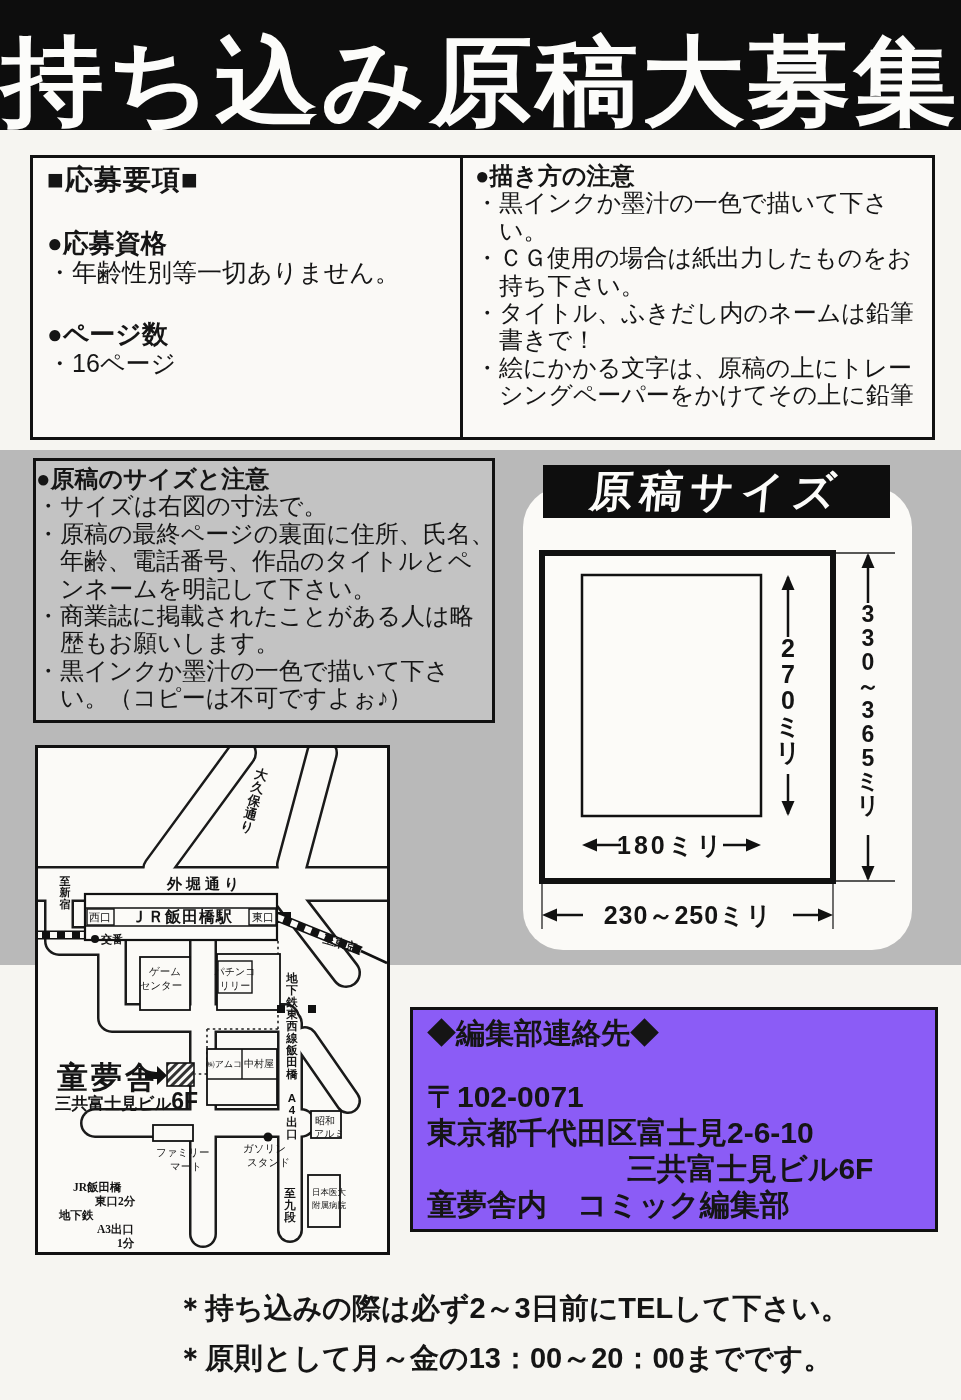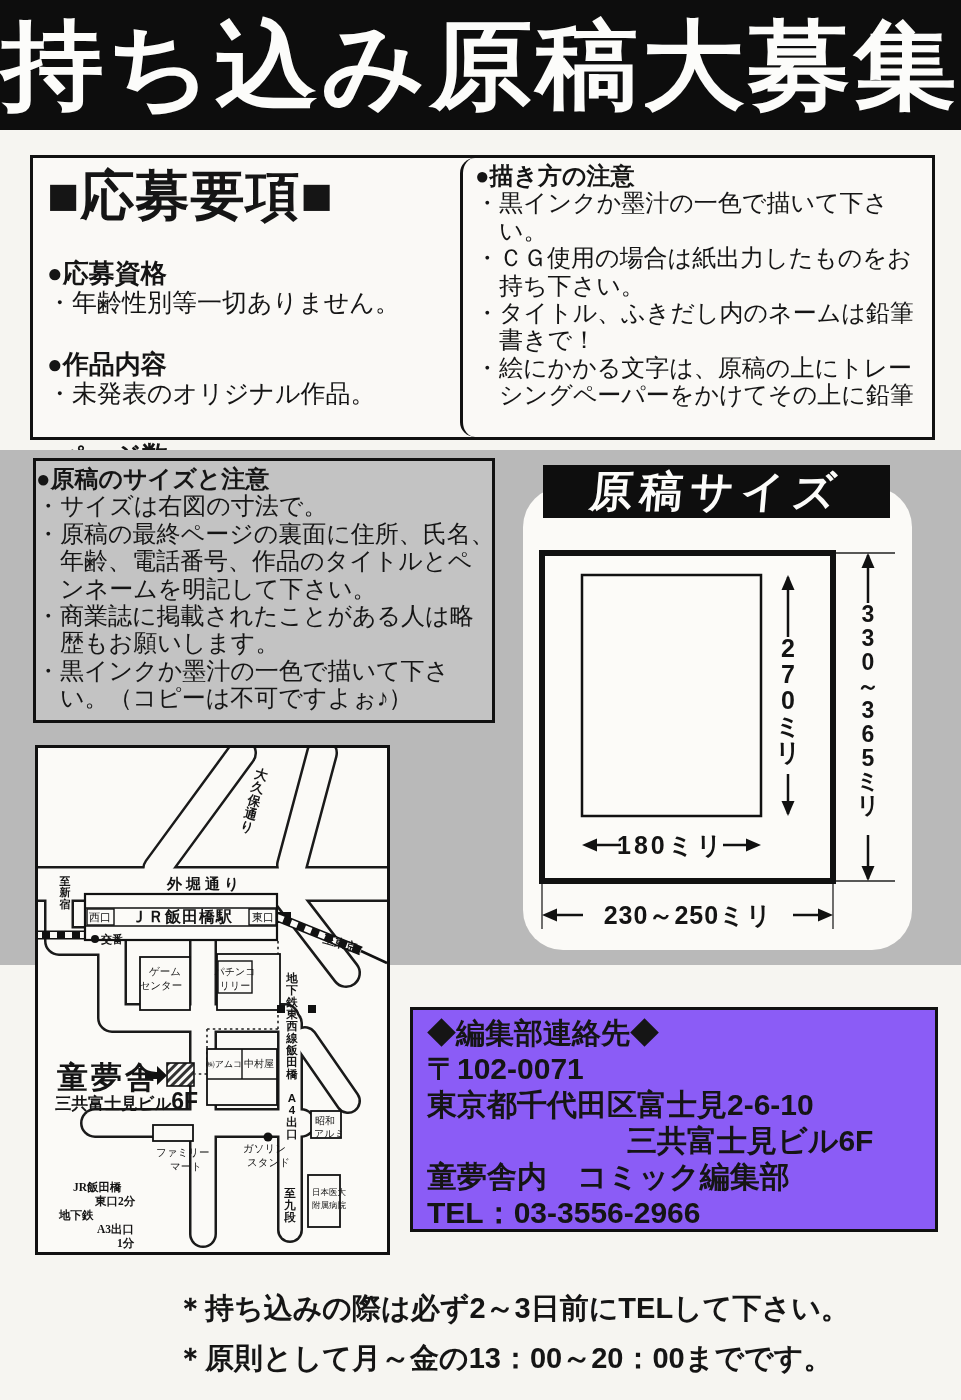--- a/index.html
+++ b/index.html
@@ -1,27 +1,27 @@
 <!DOCTYPE html>
 <html><head>
 <meta charset="utf-8">
 <style>
   html,body{margin:0;padding:0;}
   body{font-family:"Liberation Sans", sans-serif; background:#888;}
   #page{position:relative;width:961px;height:1400px;background:#f6f5f1;overflow:hidden;color:#151515;}
 
   
-  #top-banner{position:absolute;left:0;top:0;width:961px;height:130px;background:#0d0d0d;display:flex;align-items:center;justify-content:center;}
+  #top-banner{position:absolute;left:0;top:0;width:961px;height:130px;background:#0d0d0d;display:flex;align-items:flex-end;justify-content:center;}
   #top-banner .title{color:#fcfcfa;font-size:97px;font-weight:900;letter-spacing:3px;white-space:nowrap;transform:scaleX(1.06);line-height:1;}
 
   
   #guidelines{position:absolute;left:30px;top:155px;width:905px;height:285px;border:3px solid #111;background:#faf9f6;box-sizing:border-box;display:flex;}
   #guide-left{width:427px;box-sizing:border-box;padding:6px 14px;}
-  #guide-right{flex:1;border-left:3px solid #111;box-sizing:border-box;padding:4px 12px;overflow:hidden;border-radius:15px;}
-  .guide-title{font-size:54px;font-weight:900;letter-spacing:1px;line-height:1.15;white-space:nowrap;}
+  #guide-right{flex:1;border-left:3px solid #111;box-sizing:border-box;padding:4px 12px;overflow:hidden;}
+  .guide-title{font-size:28px;font-weight:900;letter-spacing:1px;line-height:1.15;white-space:nowrap;}
   .g-heading{font-size:26px;font-weight:700;line-height:29px;margin-top:33px;}
   .g-line{font-size:25px;font-weight:500;line-height:29px;margin-bottom:17px;white-space:pre;}
   .lines div{font-size:24px;font-weight:500;line-height:27.4px;white-space:pre;}
   .lines div:first-child{font-weight:700;}
 
   
   #gray-band{position:absolute;left:0;top:450px;width:961px;height:515px;background:#b9b9b9;}
 
   
   #size-notes{position:absolute;left:33px;top:458px;width:462px;height:265px;border:3px solid #111;background:#c3c3c3;box-sizing:border-box;padding:4px 0;overflow:hidden;}
@@ -32,21 +32,21 @@
   #diagram-banner .t{color:#fcfcfa;font-size:43px;font-weight:900;letter-spacing:7px;white-space:nowrap;transform:skewX(-5deg);}
   #diagram-svg{position:absolute;left:0;top:40px;}
 
   
   #map-box{position:absolute;left:35px;top:745px;width:355px;height:510px;background:#fbfaf7;}
 
   
   #contact{position:absolute;left:410px;top:1007px;width:528px;height:225px;border:3px solid #111;background:#8b5cf6;box-sizing:border-box;padding:5px 14px;overflow:hidden;}
   #contact div{font-size:30px;font-weight:700;line-height:36px;white-space:pre;}
   #contact .heading{font-size:29px;font-weight:800;}
-  #contact .postal{font-weight:600;}
+  #contact .postal{font-weight:600;margin-top:28px;}
   #contact .addr2{padding-left:200px;}
 
   
   #footnotes{position:absolute;left:160px;top:1283px;margin-left:16px;}
   #footnotes div{font-size:29px;font-weight:800;line-height:50px;white-space:pre;}
 
   svg text{fill:#141414;}
 </style>
 </head>
 <body>
@@ -56,24 +56,20 @@
   <div id="top-banner">
     <div class="title">持ち込み原稿大募集</div>
   </div>
 
   <div id="guidelines">
     <div id="guide-left">
       <div class="guide-title">■応募要項■</div>
       <div>
         <div class="g-heading">●応募資格</div>
         <div class="g-line">・年齢性別等一切ありません。</div>
-      </div>
-      <div>
-        <div class="g-heading">●作品内容</div>
-        <div class="g-line">・未発表のオリジナル作品。</div>
       </div>
       <div>
         <div class="g-heading">●ページ数</div>
         <div class="g-line">・16ページ</div>
       </div>
     </div>
     <div id="guide-right" class="lines">
         <div>●描き方の注意</div>
         <div>・黒インクか墨汁の一色で描いて下さ</div>
         <div>　い。</div>

